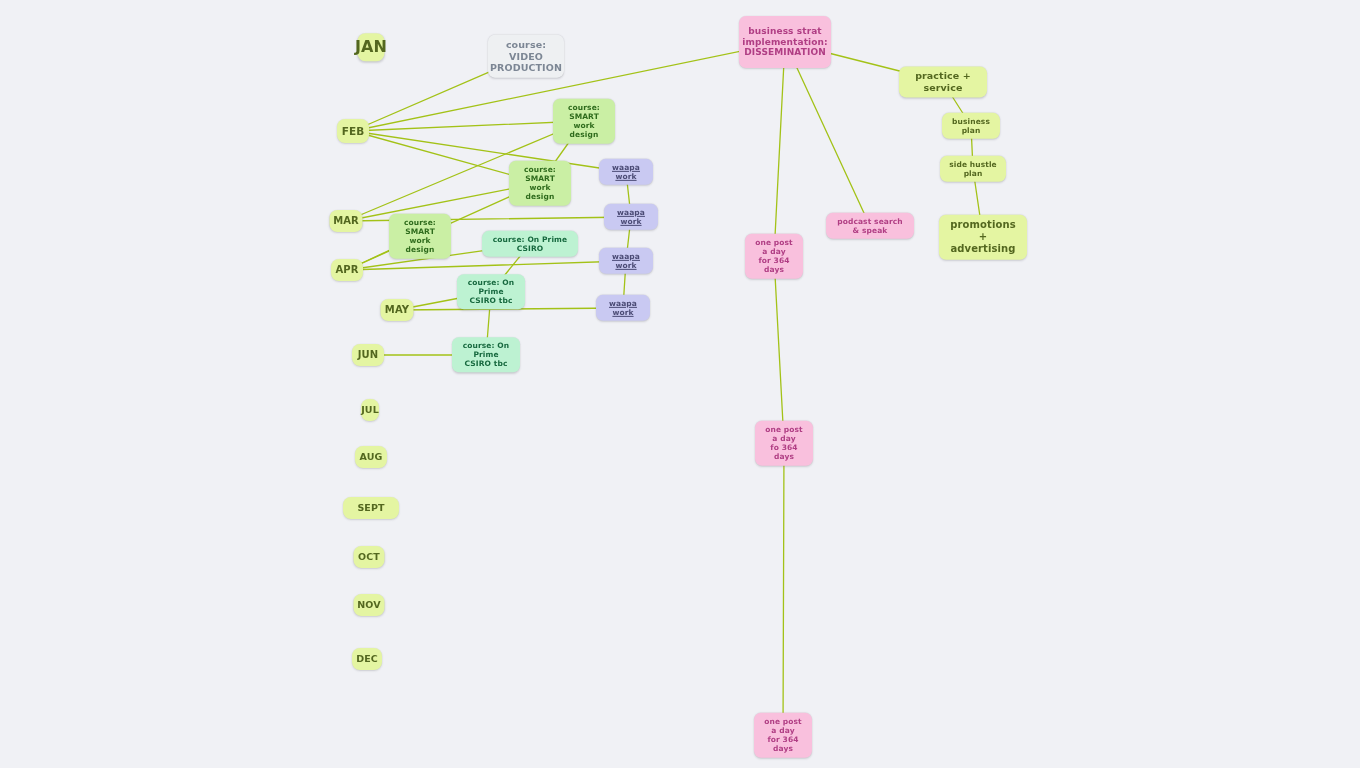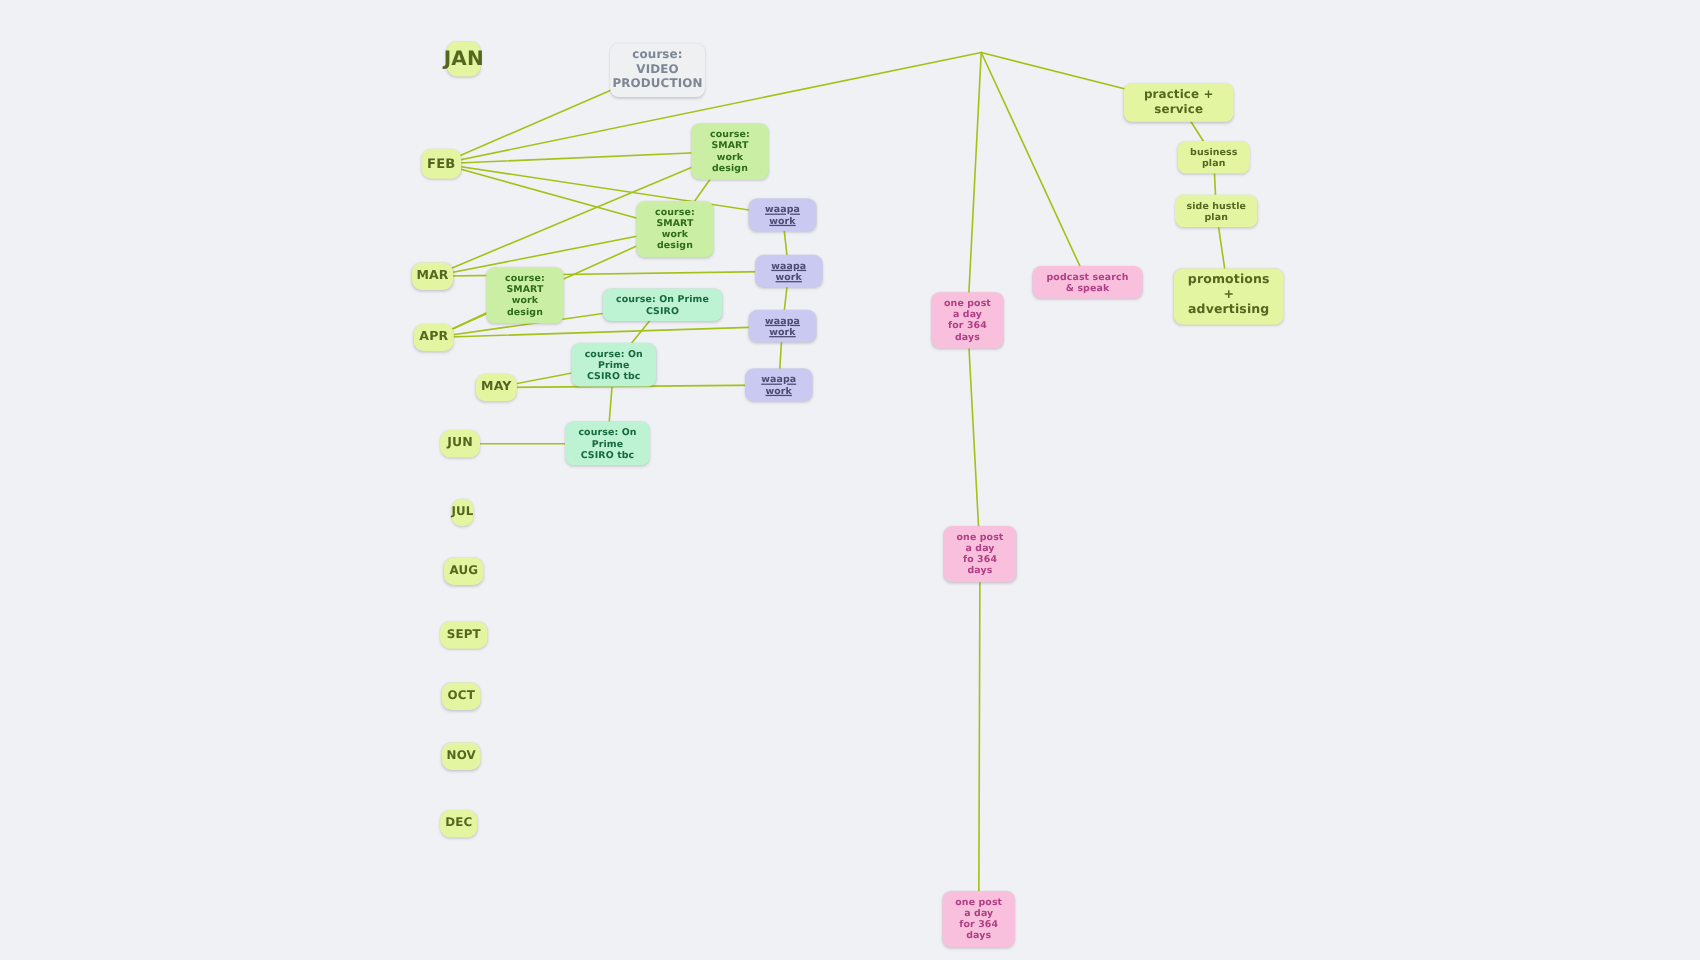--- a/index.html
+++ b/index.html
@@ -113,41 +113,44 @@
       <line x1="784" y1="443" x2="783" y2="735" stroke="#a3c217" stroke-width="1.3" stroke-linecap="round"></line>
     </svg>
 <div class="node n-month" style="left: 371px; top: 47px; width: 27px; min-height: 24px; font-size: 16px; justify-content: center;"><span>JAN</span></div>
     <div class="node n-month" style="left: 353px; top: 131px; width: 32px; min-height: 24px; font-size: 10.5px;"><span>FEB</span></div>
     <div class="node n-month" style="left: 346px; top: 221px; width: 33px; min-height: 22px; font-size: 10px;"><span>MAR</span></div>
     <div class="node n-month" style="left: 347px; top: 270px; width: 32px; min-height: 22px; font-size: 10px;"><span>APR</span></div>
     <div class="node n-month" style="left: 397px; top: 310px; width: 33px; min-height: 22px; font-size: 10px;"><span>MAY</span></div>
     <div class="node n-month" style="left: 368px; top: 355px; width: 32px; min-height: 22px; font-size: 10px;"><span>JUN</span></div>
     <div class="node n-month" style="left: 370px; top: 410px; width: 18px; min-height: 22px; font-size: 9.5px; text-align: right;"><span>JUL</span></div>
     <div class="node n-month" style="left: 371px; top: 457px; width: 32px; min-height: 22px; font-size: 9.5px;"><span>AUG</span></div>
-    <div class="node n-month" style="left: 371px; top: 508px; width: 38px; min-height: 22px; font-size: 9.5px;"><span>SEPT</span></div>
+    <div class="node n-month" style="left: 371px; top: 508px; width: 56px; min-height: 22px; font-size: 9.5px;"><span>SEPT</span></div>
     <div class="node n-month" style="left: 369px; top: 557px; width: 31px; min-height: 22px; font-size: 9.5px; align-items: center;"><span>OCT</span></div>
     <div class="node n-month" style="left: 369px; top: 605px; width: 31px; min-height: 22px; font-size: 9.5px;"><span>NOV</span></div>
     <div class="node n-month" style="left: 367px; top: 659px; width: 30px; min-height: 22px; font-size: 9.5px;"><span>DEC</span></div>
     <div class="node n-gray" style="left: 526px; top: 56px; width: 76px; min-height: 38px; font-size: 9.5px;"><span>course: VIDEO
 PRODUCTION</span></div>
     <div class="node n-smart" style="left: 584px; top: 121px; width: 62px; min-height: 31px; font-size: 7.5px;"><span>course: SMART
 work design</span></div>
     <div class="node n-smart" style="left: 540px; top: 183px; width: 62px; min-height: 31px; font-size: 7.5px;"><span>course: SMART
 work design</span></div>
     <div class="node n-smart" style="left: 420px; top: 236px; width: 62px; min-height: 31px; font-size: 7.5px;"><span>course: SMART
 work design</span></div>
     <div class="node n-mint" style="left: 530px; top: 244px; width: 96px; min-height: 20px; font-size: 7.5px;"><span>course: On Prime CSIRO</span></div>
     <div class="node n-mint" style="left: 491px; top: 292px; width: 68px; min-height: 31px; font-size: 7.5px;"><span>course: On
 Prime CSIRO tbc</span></div>
     <div class="node n-mint" style="left: 486px; top: 355px; width: 68px; min-height: 31px; font-size: 7.5px;"><span>course: On
 Prime CSIRO tbc</span></div>
     <div class="node n-waapa" style="left: 626px; top: 172px; width: 54px; min-height: 20px; font-size: 7.5px;"><span>waapa work</span></div>
     <div class="node n-waapa" style="left: 631px; top: 217px; width: 54px; min-height: 20px; font-size: 7.5px;"><span>waapa work</span></div>
     <div class="node n-waapa" style="left: 626px; top: 261px; width: 54px; min-height: 20px; font-size: 7.5px;"><span>waapa work</span></div>
     <div class="node n-waapa" style="left: 623px; top: 308px; width: 54px; min-height: 20px; font-size: 7.5px;"><span>waapa work</span></div>
+    <div class="node n-pink" style="left: 785px; top: 42px; width: 92px; min-height: 52px; font-size: 9px;"><span>business strat
+implementation:
+DISSEMINATION</span></div>
     <div class="node n-green" style="left: 943px; top: 82px; width: 88px; min-height: 22px; font-size: 9.5px;"><span>practice + service</span></div>
     <div class="node n-green" style="left: 971px; top: 126px; width: 58px; min-height: 20px; font-size: 7.5px;"><span>business plan</span></div>
     <div class="node n-green" style="left: 973px; top: 169px; width: 66px; min-height: 20px; font-size: 7.5px;"><span>side hustle plan</span></div>
     <div class="node n-green" style="left: 983px; top: 237px; width: 88px; min-height: 20px; font-size: 10px;"><span>promotions + advertising</span></div>
     <div class="node n-pink" style="left: 870px; top: 226px; width: 88px; min-height: 20px; font-size: 7.5px;"><span>podcast search &amp; speak</span></div>
     <div class="node n-pink" style="left: 774px; top: 256px; width: 58px; min-height: 28px; font-size: 7.5px;"><span>one post a day
 for 364 days</span></div>
     <div class="node n-pink" style="left: 784px; top: 443px; width: 58px; min-height: 28px; font-size: 7.5px;"><span>one post a day
 fo 364 days</span></div>
     <div class="node n-pink" style="left: 783px; top: 735px; width: 58px; min-height: 28px; font-size: 7.5px;"><span>one post a day

